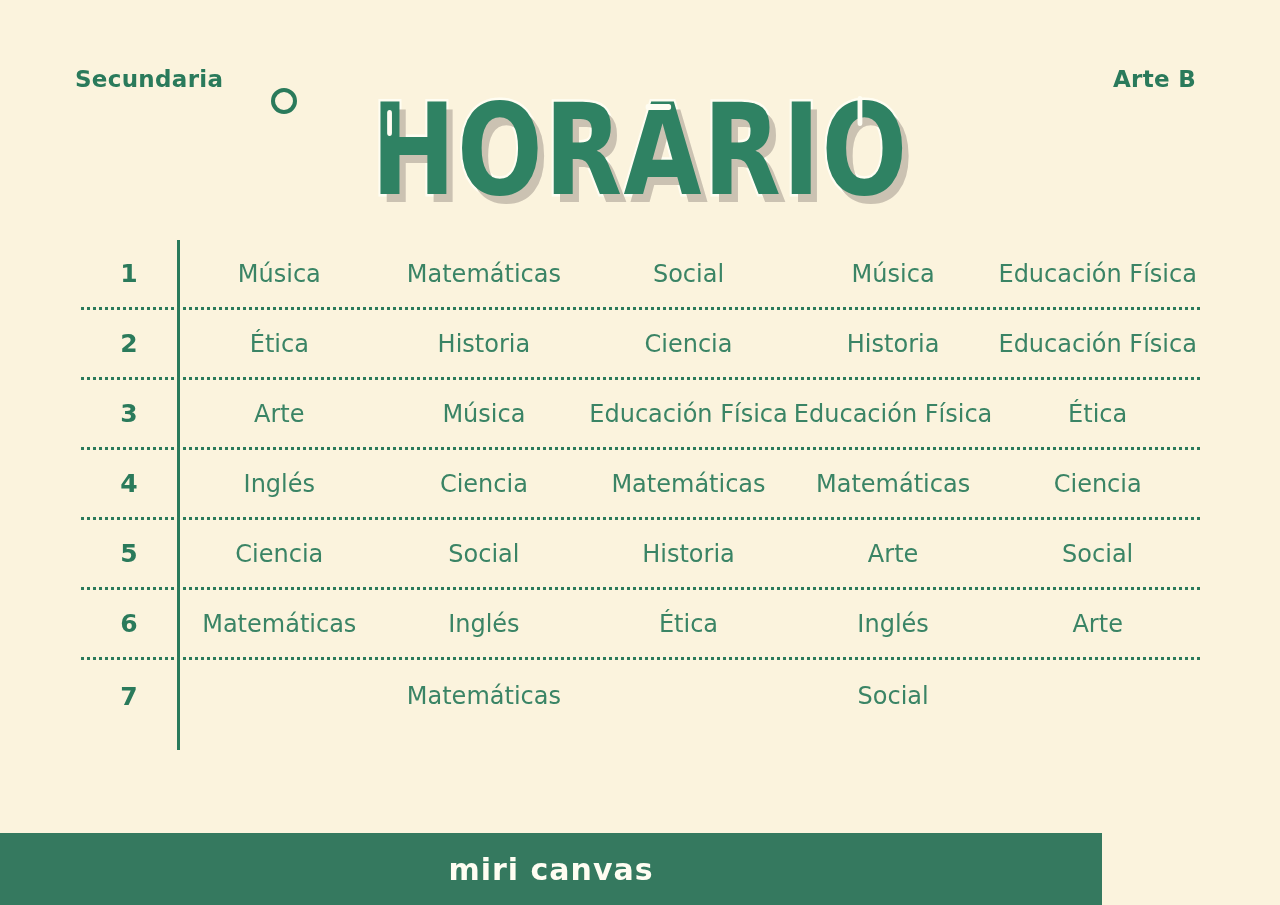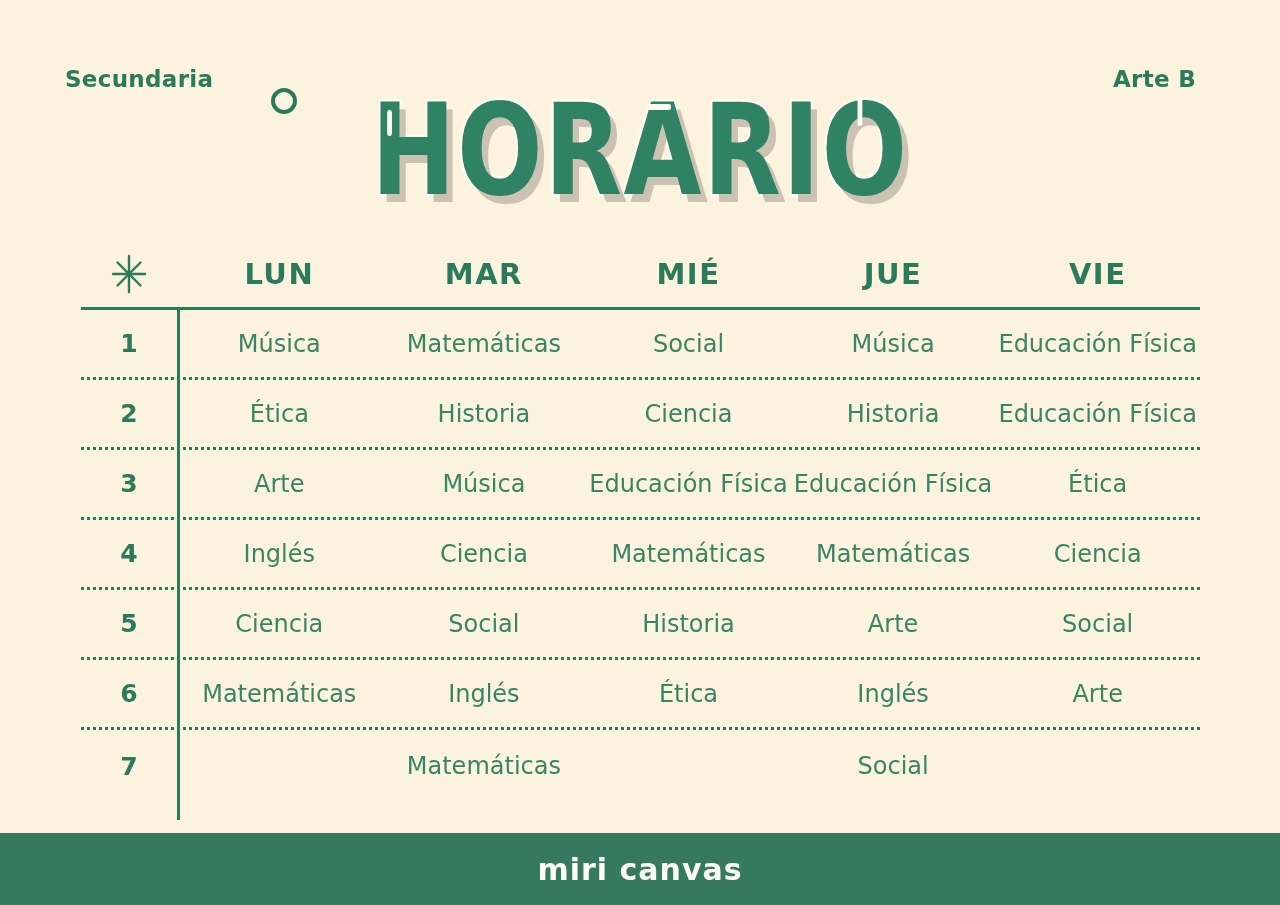--- a/index.html
+++ b/index.html
@@ -23,21 +23,21 @@
   .page{position:absolute;inset:0;}
 
   
   .lbl{
     position:absolute;
     font-size:23px;
     font-weight:bold;
     color:var(--primary-green);
     letter-spacing:0.3px;
   }
-  .lbl-left{left:65px;top:66px;}
+  .lbl-left{left:75px;top:66px;}
   .lbl-right{right:84px;top:66px;}
 
   
   .deco-circle{
     position:absolute;left:271px;top:88px;
     width:26px;height:26px;border-radius:50%;
     border:4px solid var(--primary-green);
   }
 
   
@@ -92,21 +92,21 @@
   .cell{text-align:center;}
   .cell.num{
     font-size:25px;font-weight:bold;color:var(--primary-green);
   }
   .cell.subj{
     font-size:24px;color:var(--subject-green);
   }
 
   
   .footer{
-    position:absolute;left:0;top:833px;width:1280px;height:72px;
+    position:absolute;left:0;top:833px;width:1102px;height:72px;
     background:var(--footer-green);
     display:flex;align-items:center;justify-content:center;
   }
   .brand{
     color:var(--footer-text);
     font-size:30px;font-weight:bold;
     letter-spacing:1px;
   }
 </style>
 </head>
@@ -120,38 +120,20 @@
   <div class="deco-circle"></div>
 
   <div class="title-wrap">
     <h1 class="title">HORARIO</h1>
     <div class="title-tick tick-h"></div>
     <div class="title-tick tick-a"></div>
     <div class="title-tick tick-o"></div>
   </div>
 
   <div class="table">
-    <div class="t-head">
-      <div class="corner">
-        <svg width="44" height="44" viewBox="0 0 44 44">
-          <g stroke="#2a7a5b" stroke-width="2.4" stroke-linecap="round">
-            <line x1="22" y1="4" x2="22" y2="40"></line>
-            <line x1="6" y1="22" x2="38" y2="22"></line>
-            <line x1="10.5" y1="10.5" x2="33.5" y2="33.5"></line>
-            <line x1="33.5" y1="10.5" x2="10.5" y2="33.5"></line>
-          </g>
-        </svg>
-      </div>
-
-    <div class="day-h">LUN</div>
-        <div class="day-h">MAR</div>
-        <div class="day-h">MIÉ</div>
-        <div class="day-h">JUE</div>
-        <div class="day-h">VIE</div>
-      </div>
     <div class="t-body">
       <div class="v-line"></div>
 
     <div class="t-row">
           <div class="cell num">1</div>
           <div class="cell subj">Música</div>
           <div class="cell subj">Matemáticas</div>
           <div class="cell subj">Social</div>
           <div class="cell subj">Música</div>
           <div class="cell subj">Educación Física</div>

